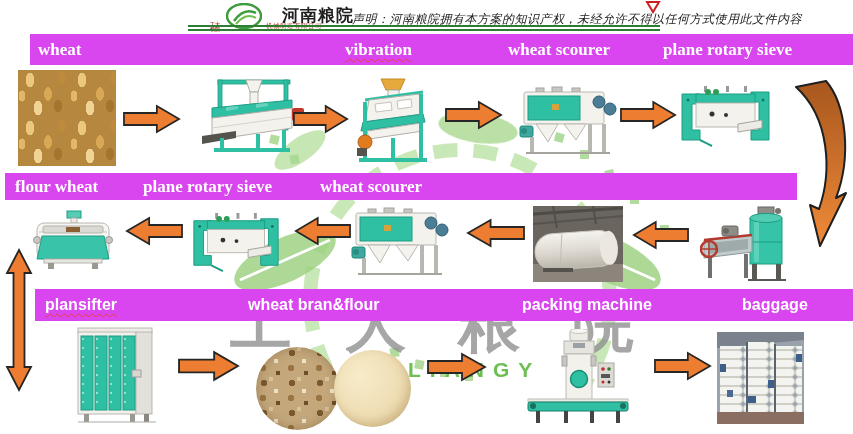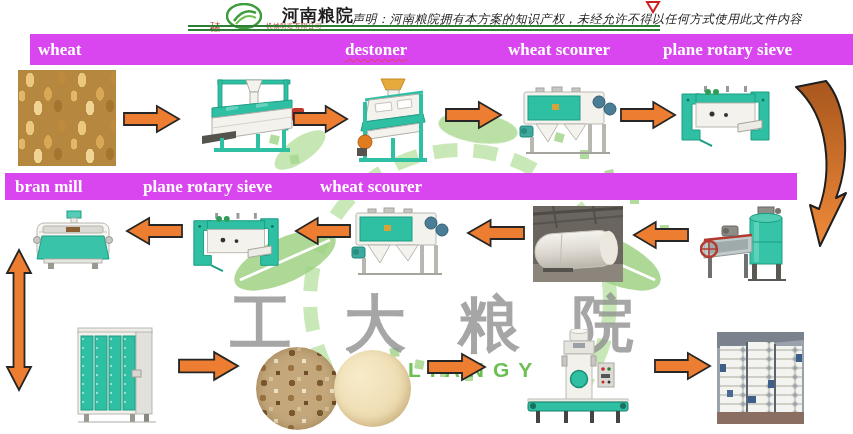--- a/index.html
+++ b/index.html
@@ -84,31 +84,37 @@
   <div class="abs z3 company-name" style="left:264px;top:4px">河南粮院</div>
   <div class="abs z3 company-sub" style="left:266px;top:22px">机械制造有限公司</div>
   <div class="abs z3 disclaimer" style="left:352px;top:11px">声明：河南粮院拥有本方案的知识产权，未经允许不得以任何方式使用此文件内容</div>
   <div class="abs z3 green-rule" style="left:188px;top:25px;width:472px"></div>
   <svg class="abs z3" style="left:645px;top:0" width="16" height="14" viewBox="0 0 16 14">
     <polygon points="2,2 14,2 8,12" fill="none" stroke="#CC2020" stroke-width="2"></polygon>
   </svg>
 
   <div class="abs z2 banner" style="left:30px;top:34px;width:823px;height:31px">
     <span class="blabel serifL" style="left:8px">wheat</span>
-    <span class="blabel serifL misspelled" style="left:315px">destoner</span>
+    <span class="blabel serifL misspelled" style="left:315px">vibration</span>
     <span class="blabel serifL" style="left:478px">wheat scourer</span>
     <span class="blabel serifL" style="left:633px">plane rotary sieve</span>
   </div>
 
   <div class="abs z2 banner" style="left:5px;top:173px;width:792px;height:27px">
-    <span class="blabel serifL" style="left:10px">bran mill</span>
+    <span class="blabel serifL" style="left:10px">flour wheat</span>
     <span class="blabel serifL" style="left:138px">plane rotary sieve</span>
     <span class="blabel serifL" style="left:315px">wheat scourer</span>
   </div>
 
+  <div class="abs z2 banner" style="left:35px;top:289px;width:818px;height:32px">
+    <span class="blabel sansL misspelled" style="left:10px">plansifter</span>
+    <span class="blabel sansL" style="left:213px">wheat bran&amp;flour</span>
+    <span class="blabel sansL" style="left:487px">packing machine</span>
+    <span class="blabel sansL" style="left:707px">baggage</span>
+  </div>
 
   <div class="abs z4 wheat-photo" style="left:18px;top:70px;width:98px;height:96px"></div>
 
   <svg class="abs z4" style="left:123px;top:104px" width="58" height="30" viewBox="0 0 60 30" preserveAspectRatio="none">
     <polygon points="1,9 35,9 35,2 58,15 35,28 35,21 1,21" fill="#ED7D31" stroke="#262626" stroke-width="1.8"></polygon>
   </svg>
 
   <svg class="abs z4" style="left:196px;top:78px" width="112" height="74" viewBox="0 0 112 74">
     <rect x="22" y="2" width="72" height="4" fill="#2FBFA3" stroke="#1C9D83" stroke-width=".8"></rect>
     <rect x="22" y="2" width="4" height="58" fill="#2FBFA3" stroke="#1C9D83" stroke-width=".8"></rect>

